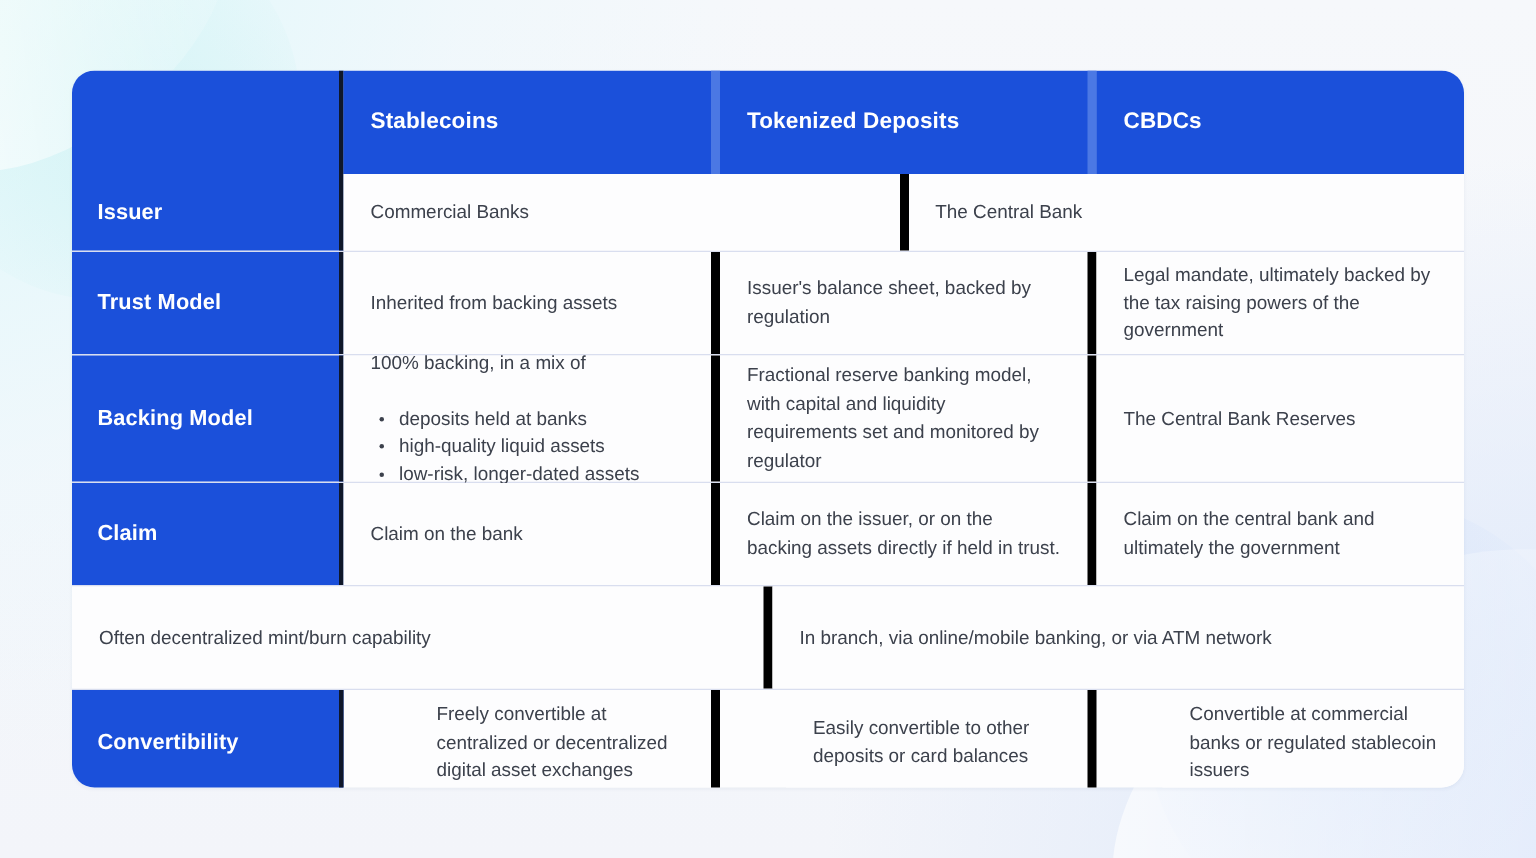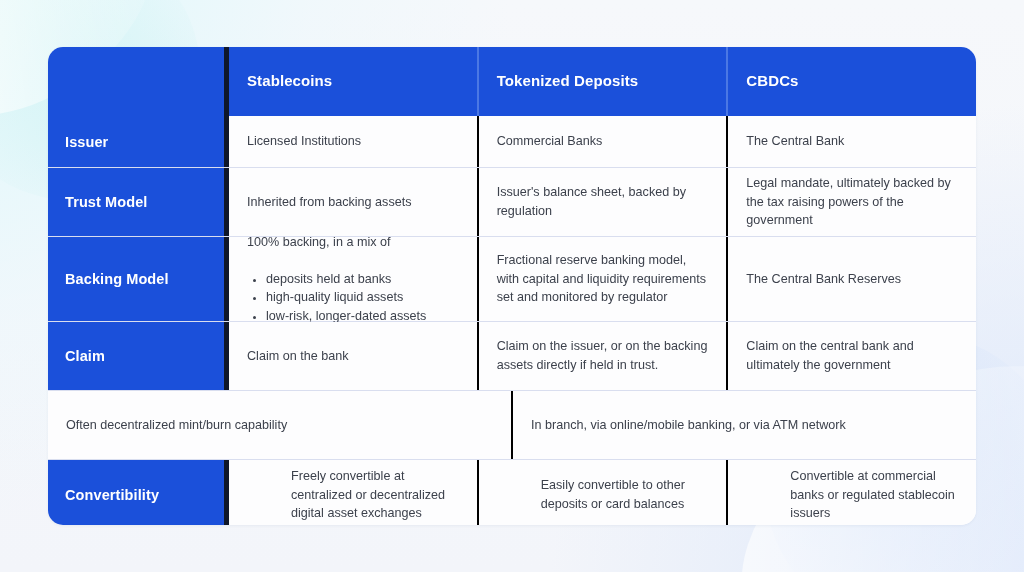--- a/index.html
+++ b/index.html
@@ -76,34 +76,34 @@
     flex: 0 0 auto;
     border-bottom: 1px solid #d9deef;
   }
   .row:last-child { border-bottom: none; gap: 44px; }
 
   .cell {
     box-sizing: border-box;
     display: flex;
     flex-direction: column;
     justify-content: center;
-    border-right: 2px solid #000000;
+    border-right: 6px solid #000000;
   }
   .cell:last-child { border-right: none; }
 
   
   .c-label {
     flex: 0 0 181px;
     background: #1b50da;
     color: #ffffff;
     font-size: 14.5px;
     font-weight: bold;
     letter-spacing: 0.1px;
     padding: 0 17px;
-    border-right: 5px solid #0f172a;
+    border-right: 3px solid #0f172a;
   }
   .row.head .c-label {
     border-bottom: none;
   }
 
   
   .c-data {
     flex: 1 1 0;
     padding: 0 18px;
     color: #3c414c;
@@ -162,23 +162,20 @@
   <div class="row head">
     <div class="cell c-label"></div>
     <div class="cell c-data head-cell">Stablecoins</div>
     <div class="cell c-data head-cell">Tokenized Deposits</div>
     <div class="cell c-data head-cell">CBDCs</div>
   </div>
 
   <div class="row r-issuer">
     <div class="cell c-label">Issuer</div>
     <div class="cell c-data">
-      <p>Licensed Institutions</p>
-    </div>
-    <div class="cell c-data">
       <p>Commercial Banks</p>
     </div>
     <div class="cell c-data">
       <p>The Central Bank</p>
     </div>
   </div>
 
   <div class="row r-trust">
     <div class="cell c-label">Trust Model</div>
     <div class="cell c-data">

